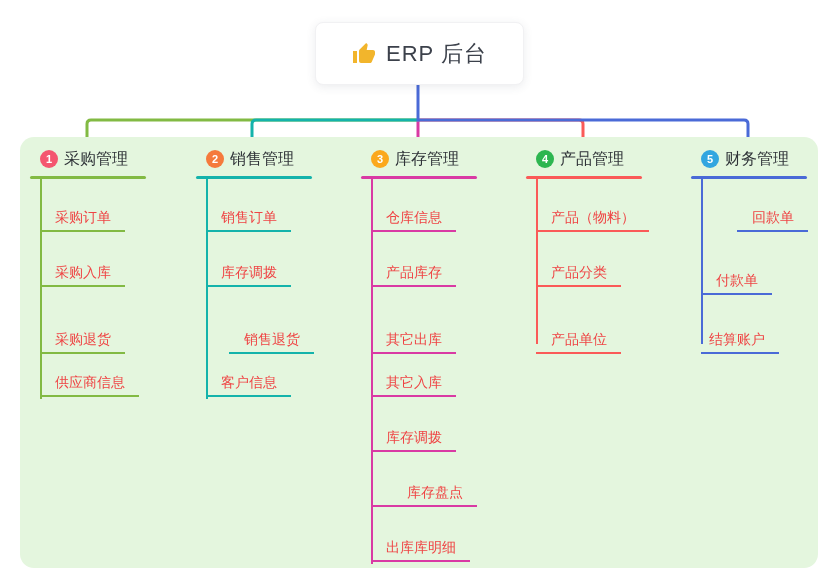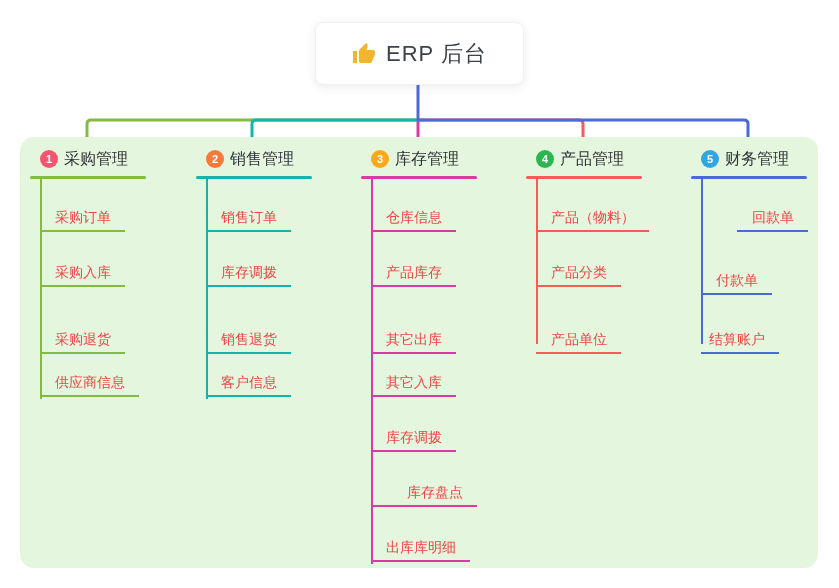--- a/index.html
+++ b/index.html
@@ -91,21 +91,21 @@
 
   <div class="branch b2">
     <div class="branch-title">
       <span class="badge" style="background: rgb(245, 122, 60);">2</span>
       <span class="branch-label">销售管理</span>
     </div>
     <div class="title-underline" style="background: rgb(20, 179, 171);"></div>
     <div class="spine" style="height: 221px; background: rgb(20, 179, 171);"></div>
     <div class="child c0" style="border-bottom-color: rgb(20, 179, 171);">销售订单</div>
     <div class="child c1" style="border-bottom-color: rgb(20, 179, 171);">库存调拨</div>
-    <div class="child c2" style="border-bottom-color: rgb(20, 179, 171);">销售退货</div>
+    <div class="child c2" style="border-bottom-color: rgb(20, 179, 171); margin-left: 23px;">销售退货</div>
     <div class="child c3" style="border-bottom-color: rgb(20, 179, 171);">客户信息</div>
   </div>
 
   <div class="branch b3">
     <div class="branch-title">
       <span class="badge" style="background: rgb(251, 168, 28);">3</span>
       <span class="branch-label">库存管理</span>
     </div>
     <div class="title-underline" style="background: rgb(217, 58, 164);"></div>
     <div class="spine" style="height: 386px; background: rgb(217, 58, 164);"></div>

